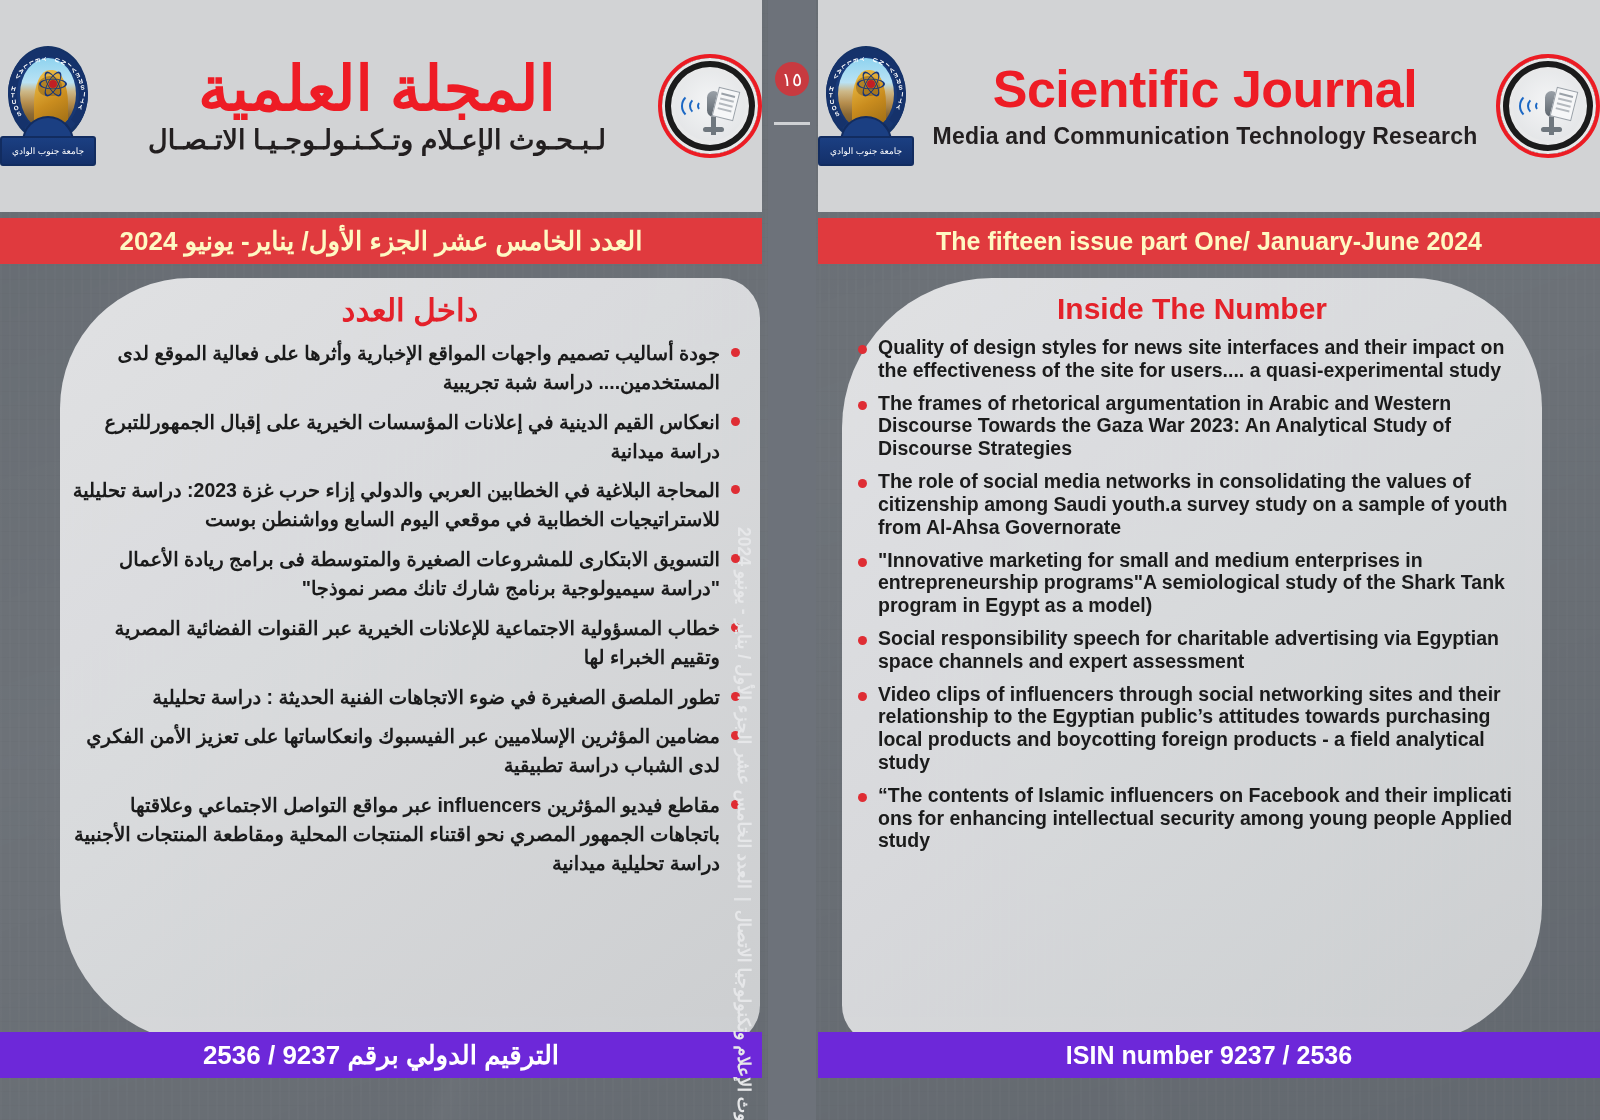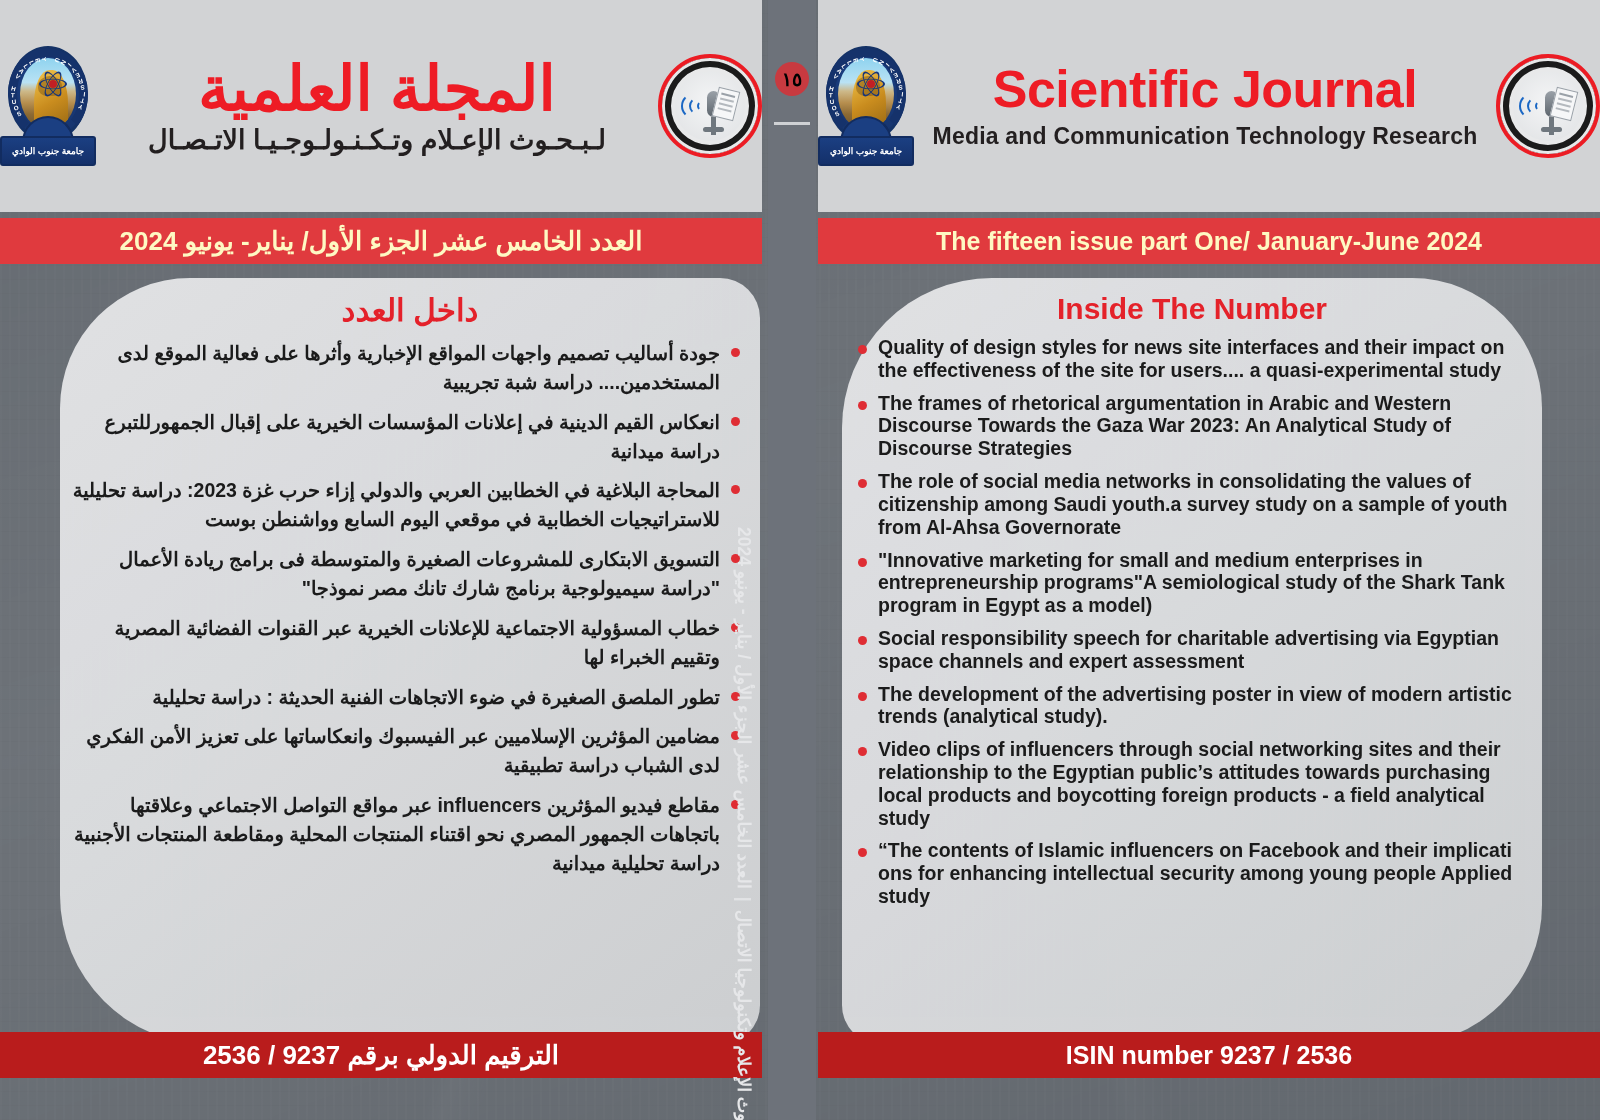--- a/index.html
+++ b/index.html
@@ -147,21 +147,21 @@
     background: linear-gradient(#1b3f82, #14306a);
     border: 2px solid #122c60;
     border-radius: 3px;
     display: flex;
     align-items: center;
     justify-content: center;
   }
   .svu-banner span {
     color: #fff;
     font-size: 9px;
-    font-weight: bold;
+    font-weight: normal;
     direction: rtl;
   }
   .svu-ribbon {
     position: absolute;
     left: 22px; bottom: 24px;
     width: 52px; height: 26px;
     background: #1b3f82;
     border-radius: 50% 50% 0 0 / 100% 100% 0 0;
     border: 2px solid #122c60;
   }
@@ -360,21 +360,21 @@
     background: #e8282f;
   }
   ul.toc.ar li::before { right: 2px; }
   ul.toc.en li::before { left: 2px; }
 
   
   .footer-bar {
     position: absolute;
     top: 1032px;
     height: 46px;
-    background: #b91c1c;
+    background: #6d28d9;
     display: flex;
     align-items: center;
     justify-content: center;
   }
   .footer-bar.left  { left: 0;   width: 762px; }
   .footer-bar.right { left: 818px; width: 782px; }
   .footer-bar .txt {
     color: #ffffff;
     font-weight: bold;
     font-size: 25px;
@@ -399,23 +399,23 @@
     background: #cfd1d4;
   }
   .spine-badge {
     position: absolute;
     left: 7px;
     top: 62px;
     width: 34px;
     height: 34px;
     border-radius: 50%;
     background: #c83a40;
-    color: #000000;
+    color: #ffffff;
     font-size: 19px;
-    font-weight: bold;
+    font-weight: normal;
     display: flex;
     align-items: center;
     justify-content: center;
   }
   .spine-text {
     position: absolute;
     left: 0;
     top: 138px;
     width: 1120px;
     height: 48px;
@@ -588,21 +588,20 @@
   </div>
 
   <div class="panel right">
     <div class="panel-head">Inside The Number</div>
     <ul class="toc en">
       <li>Quality of design styles for news site interfaces and their impact on the effectiveness of the site for users.... a quasi-experimental study</li>
       <li>The frames of rhetorical argumentation in Arabic and Western Discourse Towards the Gaza War 2023: An Analytical Study of  Discourse Strategies</li>
       <li>The role of social media networks in consolidating the values of citizenship among Saudi youth.a survey study on a sample of youth from Al-Ahsa Governorate</li>
       <li>"Innovative marketing for small and medium enterprises in entrepreneurship programs"A semiological study of the Shark  Tank program in Egypt as a model)</li>
       <li>Social responsibility speech for charitable advertising via  Egyptian space channels and expert assessment</li>
-      <li>The development of the advertising poster in view of modern artistic trends (analytical study).</li>
       <li>Video clips of influencers through social networking sites and their  relationship to the Egyptian public’s attitudes towards  purchasing local products and boycotting foreign products - a field analytical  study</li>
       <li>“The contents of Islamic influencers on Facebook and their  implicati ons for enhancing intellectual security among young  people Applied study</li>
     </ul>
   </div>
 
   <div class="footer-bar left">
     <span class="txt">الترقيم الدولي برقم 9237 / 2536</span>
   </div>
   <div class="footer-bar right">
     <span class="txt">ISIN number 9237 / 2536</span>

